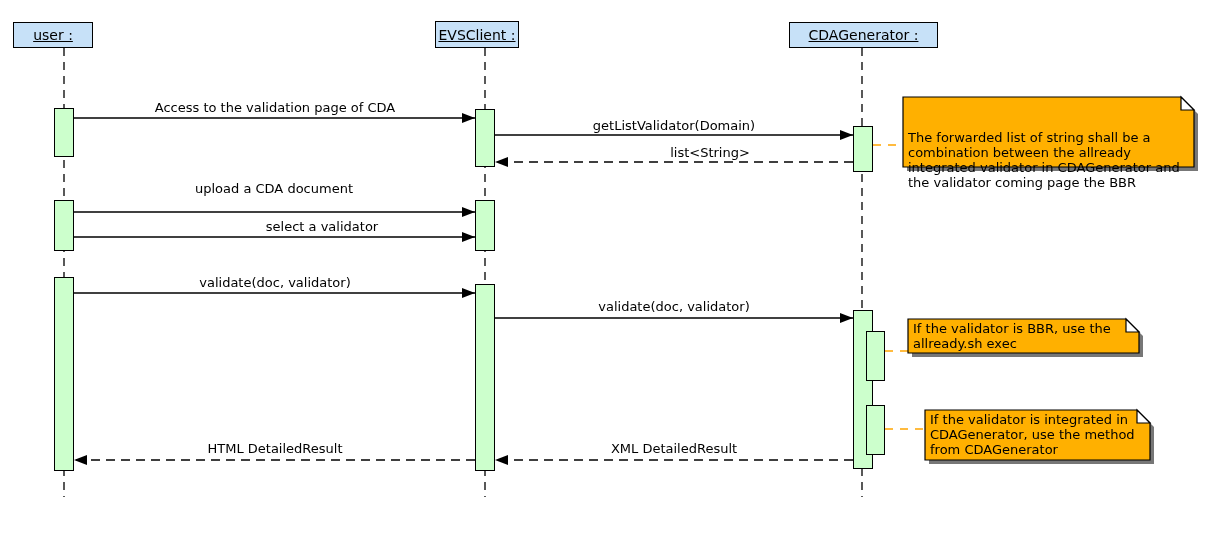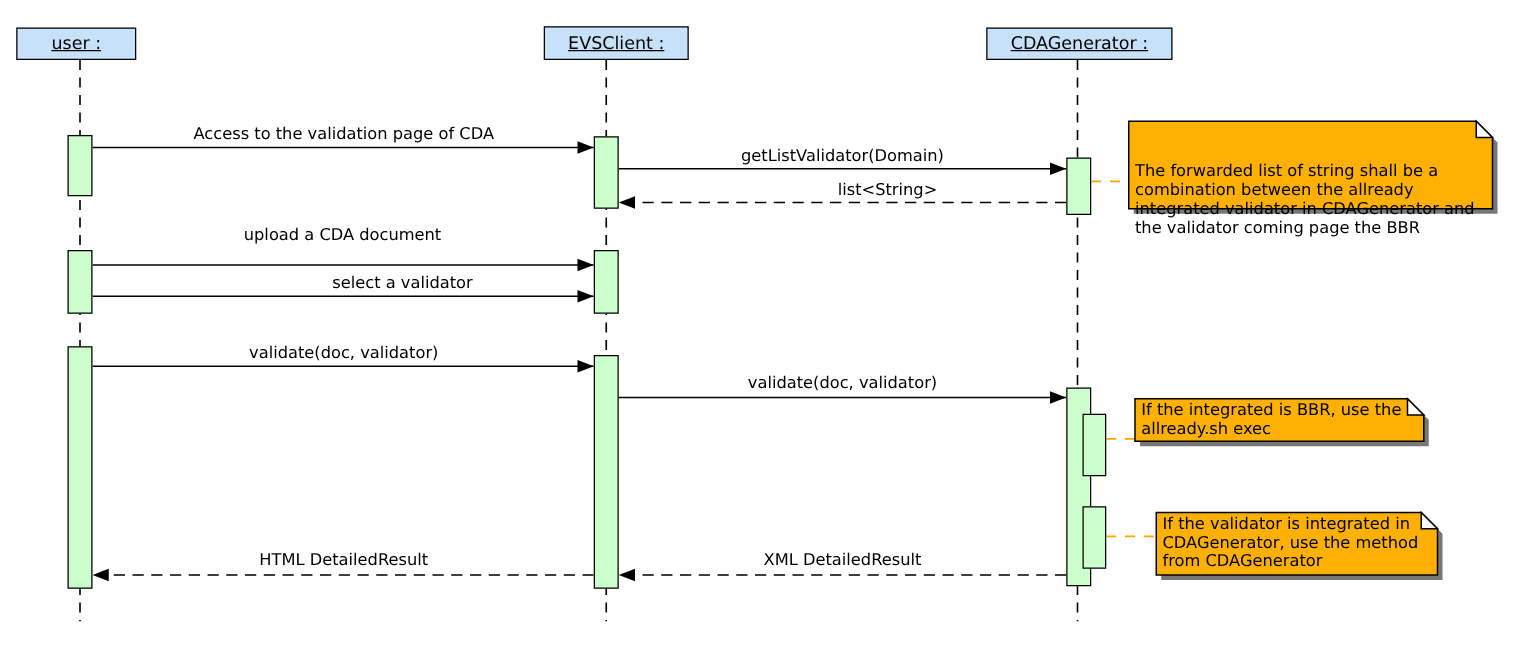--- a/index.html
+++ b/index.html
@@ -93,24 +93,24 @@
     <line class="msg" x1="495" y1="318" x2="853" y2="318"></line>
     <polygon class="arrowhead" points="853,318 840,313 840,323"></polygon>
 
     <line class="msg dashed" x1="853" y1="460" x2="495" y2="460"></line>
     <polygon class="arrowhead" points="495,460 508,455 508,465"></polygon>
 
     <line class="msg dashed" x1="475" y1="460" x2="74" y2="460"></line>
     <polygon class="arrowhead" points="74,460 87,455 87,465"></polygon>
   </svg>
 
-  <div class="head" style="left:13px;top:22px;width:96px;height:26px;">
+  <div class="head" style="left:13px;top:22px;width:80px;height:26px;">
     <span class="head-label">user :</span>
   </div>
-  <div class="head" style="left:435px;top:21px;width:116px;height:27px;">
+  <div class="head" style="left:435px;top:21px;width:84px;height:27px;">
     <span class="head-label">EVSClient :</span>
   </div>
   <div class="head" style="left:789px;top:22px;width:149px;height:26px;">
     <span class="head-label">CDAGenerator :</span>
   </div>
 
   <div class="activation" style="left:54px;top:108px;width:20px;height:49px;"></div>
   <div class="activation" style="left:54px;top:200px;width:20px;height:51px;"></div>
   <div class="activation" style="left:54px;top:277px;width:20px;height:194px;"></div>
   <div class="activation" style="left:475px;top:109px;width:20px;height:58px;"></div>
@@ -131,21 +131,21 @@
   <div class="msg-label" style="left:674px;top:442px;">XML DetailedResult</div>
   <div class="msg-label" style="left:275px;top:442px;">HTML DetailedResult</div>
 
   <div class="note-text" style="left:908px;top:102px;width:282px;margin-top:28px;">
     <div>The forwarded list of string shall be a</div>
     <div>combination between the allready</div>
     <div>integrated validator in CDAGenerator and</div>
     <div>the validator coming page the BBR</div>
   </div>
   <div class="note-text" style="left:913px;top:321px;width:222px;">
-    <div>If the integrated is BBR, use the</div>
+    <div>If the validator is BBR, use the</div>
     <div>allready.sh exec</div>
   </div>
   <div class="note-text" style="left:930px;top:412px;width:216px;">
     <div>If the validator is integrated in</div>
     <div>CDAGenerator, use the method</div>
     <div>from CDAGenerator</div>
   </div>
 
 </div>
 

